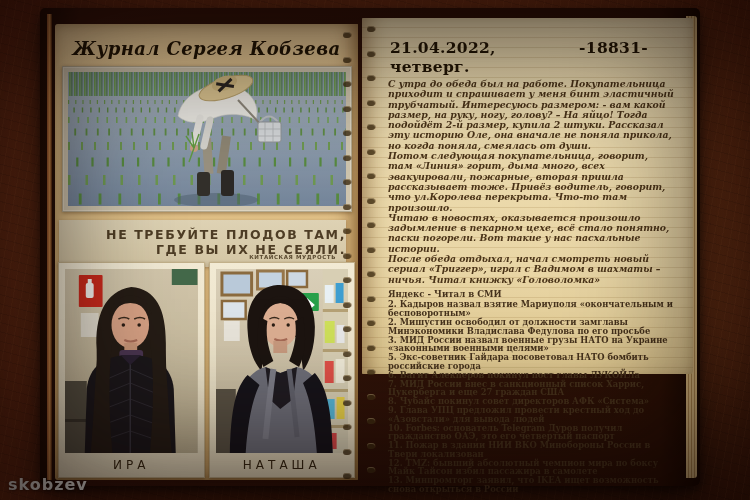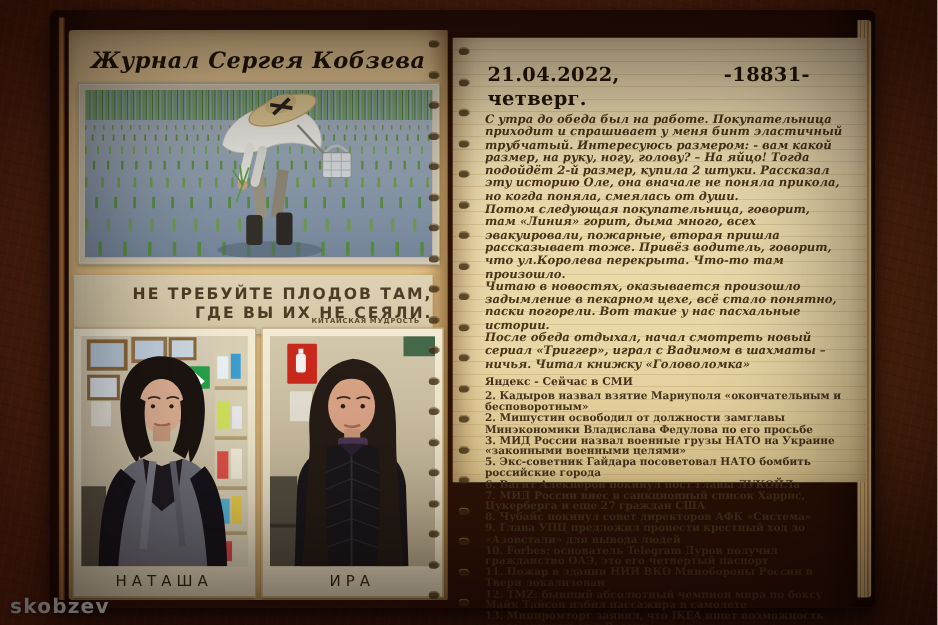--- a/index.html
+++ b/index.html
@@ -61,21 +61,21 @@
     border:1px solid #c2b08a;box-shadow:0 1px 3px rgba(60,30,5,.4);
     padding:6px 6px 0 6px;position:relative;
   }
   .portraits svg{display:block;width:100%;height:184px;background:#cfc3a8;}
   .portraits figcaption{
     height:24px;line-height:24px;text-align:center;
     font-family:"DejaVu Sans",sans-serif;font-size:12px;letter-spacing:4px;color:#3a2a14;
   }
   
   .right-page{
-    position:absolute;left:322px;top:22px;width:331px;height:356px;border-radius:1px 3px 3px 1px;
+    position:absolute;left:322px;top:10px;width:331px;height:356px;border-radius:1px 3px 3px 1px;
     background:
       repeating-linear-gradient(180deg, transparent 0 9px, rgba(150,115,60,.20) 9px 10px),
       linear-gradient(180deg,#f0e0b6,#e9d6a6 70%,#dfc890);
     box-shadow:inset 18px 0 22px -12px rgba(90,50,10,.5), inset -9px 0 12px -8px rgba(120,80,30,.30);
     color:#402d15;
   }
   .r-inner{position:absolute;left:26px;top:8px;width:286px;}
   .r-header{
     display:flex;justify-content:space-between;align-items:baseline;
     padding:12px 26px 3px 2px;font-family:"DejaVu Serif",serif;
@@ -175,77 +175,20 @@
       <div class="quote">
         <div>НЕ ТРЕБУЙТЕ ПЛОДОВ ТАМ,</div>
         <div>ГДЕ ВЫ ИХ НЕ СЕЯЛИ.</div>
         <div class="quote-caption">КИТАЙСКАЯ МУДРОСТЬ</div>
       </div>
 
       <div class="portraits">
         <figure>
           <svg viewBox="0 0 134 184" preserveAspectRatio="none">
             <defs>
-                <linearGradient id="w2" x1="0" y1="0" x2="0" y2="1">
-              <stop offset="0" stop-color="#d9cfb8"></stop>
-                  <stop offset="1" stop-color="#c2b496"></stop>
-                </linearGradient>
-              </defs>
-            <rect width="134" height="184" fill="url(#w2)"></rect>
-            <rect x="6" y="4" width="30" height="22" fill="#b9c9d9" stroke="#8a6a3e" stroke-width="3"></rect>
-            <rect x="42" y="2" width="26" height="18" fill="#c4d2e0" stroke="#96764a" stroke-width="3"></rect>
-            <rect x="6" y="32" width="24" height="18" fill="#dce4ea" stroke="#8a6a3e" stroke-width="2.5"></rect>
-            <rect x="72" y="2" width="20" height="16" fill="#cdd8e2" stroke="#8a6a3e" stroke-width="2.5"></rect>
-            <rect x="66" y="24" width="10" height="14" fill="#eeeae0"></rect>
-            <rect x="78" y="24" width="26" height="18" rx="1" fill="#28a04a"></rect>
-            <polygon points="82,33 92,33 92,29 100,36 92,43 92,39 82,39" fill="#ffffff"></polygon>
-            <rect x="8" y="52" width="16" height="20" fill="#e8e4da"></rect>
-            <rect x="0" y="120" width="20" height="64" fill="#5a5244"></rect>
-            <rect x="108" y="0" width="26" height="184" fill="#d8cfb4"></rect>
-            <g>
-              <rect x="110" y="16" width="9" height="18" fill="#e8f0f4"></rect>
-                <rect x="121" y="14" width="8" height="20" fill="#3e9ed0"></rect>
-              <rect x="108" y="40" width="26" height="3" fill="#b5a175"></rect>
-              <rect x="110" y="52" width="10" height="22" fill="#cfe05a"></rect>
-                <rect x="122" y="56" width="8" height="18" fill="#e8e8e8"></rect>
-              <rect x="108" y="80" width="26" height="3" fill="#b5a175"></rect>
-              <rect x="110" y="92" width="9" height="22" fill="#e05048"></rect>
-                <rect x="121" y="90" width="9" height="24" fill="#f0ead8"></rect>
-              <rect x="108" y="120" width="26" height="3" fill="#b5a175"></rect>
-              <rect x="110" y="130" width="10" height="20" fill="#58b8d8"></rect>
-                <rect x="122" y="128" width="8" height="22" fill="#e8d048"></rect>
-              <rect x="108" y="156" width="26" height="3" fill="#b5a175"></rect>
-              <rect x="110" y="164" width="12" height="16" fill="#d84848"></rect>
-            </g>
-            <g>
-              <path d="M62 16 C 38 18 30 40 32 62 C 33 82 40 96 46 102 L 50 68 L 84 68 L 88 102 C 94 94 100 80 100 58 C 100 34 88 15 62 16 Z" fill="#1c1410"></path>
-              <ellipse cx="65" cy="56" rx="18" ry="22" fill="#dcae92"></ellipse>
-              <path d="M47 44 Q 50 28 65 27 Q 81 28 84 44 Q 74 34 65 34 Q 55 34 47 44 Z" fill="#1c1410"></path>
-              <path d="M54 50 Q59 47 64 50" stroke="#3a2a1d" stroke-width="1.4" fill="none"></path>
-              <path d="M69 50 Q74 47 79 50" stroke="#3a2a1d" stroke-width="1.4" fill="none"></path>
-              <circle cx="58" cy="56" r="1.7" fill="#2a1d14"></circle>
-                <circle cx="73" cy="56" r="1.7" fill="#2a1d14"></circle>
-              <path d="M59 70 Q65 73 72 70" stroke="#a66a55" stroke-width="2" fill="none"></path>
-              <path d="M44 48 C 40 70 42 86 48 98 L 58 92 C 52 78 50 64 52 52 Z" fill="#1c1410"></path>
-              <path d="M88 48 C 92 70 90 86 84 98 L 74 92 C 80 78 82 64 80 52 Z" fill="#1c1410"></path>
-              <rect x="58" y="72" width="14" height="12" fill="#c89a7e"></rect>
-              <path d="M14 184 C 16 130 28 104 50 98 L 65 104 L 82 98 C 106 104 116 130 118 184 Z" fill="#6e6e78"></path>
-              <path d="M14 184 C 15 140 20 118 32 106 L 44 116 C 36 132 32 156 30 184 Z" fill="#17141a"></path>
-              <path d="M118 184 C 117 140 112 118 100 104 L 88 114 C 96 132 100 156 102 184 Z" fill="#17141a"></path>
-              <polygon points="50,98 65,104 82,98 78,130 65,140 54,130" fill="#201c22"></polygon>
-              <path d="M58 100 C 54 130 52 150 50 170" stroke="#7e7e88" stroke-width="6" fill="none"></path>
-              <path d="M74 100 C 78 130 80 150 82 168" stroke="#62626c" stroke-width="5" fill="none"></path>
-            </g>
-          </svg>
-          <figcaption>НАТАША</figcaption>
-        </figure>
-
-        <figure>
-          <svg viewBox="0 0 134 184" preserveAspectRatio="none">
-            <defs>
                 <linearGradient id="w1" x1="0" y1="0" x2="0" y2="1">
               <stop offset="0" stop-color="#d2c6ab"></stop>
                   <stop offset="1" stop-color="#b8ab8c"></stop>
                 </linearGradient>
               </defs>
             <rect width="134" height="184" fill="url(#w1)"></rect>
             <rect x="14" y="6" width="24" height="32" fill="#c8291c" rx="1"></rect>
             <rect x="23" y="10" width="4" height="4" fill="#f2f0ec"></rect>
             <rect x="21" y="14" width="8" height="15" rx="2" fill="#f2f0ec"></rect>
             <rect x="16" y="44" width="18" height="24" fill="#e6e2d6" opacity="0.85"></rect>
@@ -272,20 +215,77 @@
                 <path d="M30 174 L66 162 L102 174"></path>
               </g>
               <line x1="66" y1="92" x2="66" y2="184" stroke="#35313a" stroke-width="1.5"></line>
               <path d="M56 86 L66 96 L77 86 Z" fill="#2a2030"></path>
               <path d="M36 58 C 30 100 30 140 26 184 L 48 184 C 44 140 44 100 48 72 Z" fill="#251c15"></path>
               <path d="M98 58 C 104 100 104 140 108 184 L 86 184 C 90 140 90 100 86 72 Z" fill="#251c15"></path>
             </g>
           </svg>
           <figcaption>ИРА</figcaption>
         </figure>
+
+        <figure>
+          <svg viewBox="0 0 134 184" preserveAspectRatio="none">
+            <defs>
+                <linearGradient id="w2" x1="0" y1="0" x2="0" y2="1">
+              <stop offset="0" stop-color="#d9cfb8"></stop>
+                  <stop offset="1" stop-color="#c2b496"></stop>
+                </linearGradient>
+              </defs>
+            <rect width="134" height="184" fill="url(#w2)"></rect>
+            <rect x="6" y="4" width="30" height="22" fill="#b9c9d9" stroke="#8a6a3e" stroke-width="3"></rect>
+            <rect x="42" y="2" width="26" height="18" fill="#c4d2e0" stroke="#96764a" stroke-width="3"></rect>
+            <rect x="6" y="32" width="24" height="18" fill="#dce4ea" stroke="#8a6a3e" stroke-width="2.5"></rect>
+            <rect x="72" y="2" width="20" height="16" fill="#cdd8e2" stroke="#8a6a3e" stroke-width="2.5"></rect>
+            <rect x="66" y="24" width="10" height="14" fill="#eeeae0"></rect>
+            <rect x="78" y="24" width="26" height="18" rx="1" fill="#28a04a"></rect>
+            <polygon points="82,33 92,33 92,29 100,36 92,43 92,39 82,39" fill="#ffffff"></polygon>
+            <rect x="8" y="52" width="16" height="20" fill="#e8e4da"></rect>
+            <rect x="0" y="120" width="20" height="64" fill="#5a5244"></rect>
+            <rect x="108" y="0" width="26" height="184" fill="#d8cfb4"></rect>
+            <g>
+              <rect x="110" y="16" width="9" height="18" fill="#e8f0f4"></rect>
+                <rect x="121" y="14" width="8" height="20" fill="#3e9ed0"></rect>
+              <rect x="108" y="40" width="26" height="3" fill="#b5a175"></rect>
+              <rect x="110" y="52" width="10" height="22" fill="#cfe05a"></rect>
+                <rect x="122" y="56" width="8" height="18" fill="#e8e8e8"></rect>
+              <rect x="108" y="80" width="26" height="3" fill="#b5a175"></rect>
+              <rect x="110" y="92" width="9" height="22" fill="#e05048"></rect>
+                <rect x="121" y="90" width="9" height="24" fill="#f0ead8"></rect>
+              <rect x="108" y="120" width="26" height="3" fill="#b5a175"></rect>
+              <rect x="110" y="130" width="10" height="20" fill="#58b8d8"></rect>
+                <rect x="122" y="128" width="8" height="22" fill="#e8d048"></rect>
+              <rect x="108" y="156" width="26" height="3" fill="#b5a175"></rect>
+              <rect x="110" y="164" width="12" height="16" fill="#d84848"></rect>
+            </g>
+            <g>
+              <path d="M62 16 C 38 18 30 40 32 62 C 33 82 40 96 46 102 L 50 68 L 84 68 L 88 102 C 94 94 100 80 100 58 C 100 34 88 15 62 16 Z" fill="#1c1410"></path>
+              <ellipse cx="65" cy="56" rx="18" ry="22" fill="#dcae92"></ellipse>
+              <path d="M47 44 Q 50 28 65 27 Q 81 28 84 44 Q 74 34 65 34 Q 55 34 47 44 Z" fill="#1c1410"></path>
+              <path d="M54 50 Q59 47 64 50" stroke="#3a2a1d" stroke-width="1.4" fill="none"></path>
+              <path d="M69 50 Q74 47 79 50" stroke="#3a2a1d" stroke-width="1.4" fill="none"></path>
+              <circle cx="58" cy="56" r="1.7" fill="#2a1d14"></circle>
+                <circle cx="73" cy="56" r="1.7" fill="#2a1d14"></circle>
+              <path d="M59 70 Q65 73 72 70" stroke="#a66a55" stroke-width="2" fill="none"></path>
+              <path d="M44 48 C 40 70 42 86 48 98 L 58 92 C 52 78 50 64 52 52 Z" fill="#1c1410"></path>
+              <path d="M88 48 C 92 70 90 86 84 98 L 74 92 C 80 78 82 64 80 52 Z" fill="#1c1410"></path>
+              <rect x="58" y="72" width="14" height="12" fill="#c89a7e"></rect>
+              <path d="M14 184 C 16 130 28 104 50 98 L 65 104 L 82 98 C 106 104 116 130 118 184 Z" fill="#6e6e78"></path>
+              <path d="M14 184 C 15 140 20 118 32 106 L 44 116 C 36 132 32 156 30 184 Z" fill="#17141a"></path>
+              <path d="M118 184 C 117 140 112 118 100 104 L 88 114 C 96 132 100 156 102 184 Z" fill="#17141a"></path>
+              <polygon points="50,98 65,104 82,98 78,130 65,140 54,130" fill="#201c22"></polygon>
+              <path d="M58 100 C 54 130 52 150 50 170" stroke="#7e7e88" stroke-width="6" fill="none"></path>
+              <path d="M74 100 C 78 130 80 150 82 168" stroke="#62626c" stroke-width="5" fill="none"></path>
+            </g>
+          </svg>
+          <figcaption>НАТАША</figcaption>
+        </figure>
       </div>
       <div class="stitches st-left" id="stitchL">
           <div class="stitch" style="top: 0px;"></div>
           <div class="stitch" style="top: 24.5px;"></div>
           <div class="stitch" style="top: 49px;"></div>
           <div class="stitch" style="top: 73.5px;"></div>
           <div class="stitch" style="top: 98px;"></div>
           <div class="stitch" style="top: 122.5px;"></div>
           <div class="stitch" style="top: 147px;"></div>
           <div class="stitch" style="top: 171.5px;"></div>
@@ -308,21 +308,21 @@
         <div class="r-header">
           <span>21.04.2022, четверг.</span>
           <span>-18831-</span>
         </div>
         <div class="diary" id="diary">
             <div>С утра до обеда был на работе. Покупательница приходит и спрашивает у меня бинт эластичный трубчатый. Интересуюсь размером: - вам какой размер, на руку, ногу, голову? – На яйцо! Тогда подойдёт 2-й размер, купила 2 штуки. Рассказал эту историю Оле, она вначале не поняла прикола, но когда поняла, смеялась от души.</div>
             <div>Потом следующая покупательница, говорит, там «Линия» горит, дыма много, всех эвакуировали, пожарные, вторая пришла рассказывает тоже. Привёз водитель, говорит, что ул.Королева перекрыта. Что-то там произошло.</div>
             <div>Читаю в новостях, оказывается произошло задымление в пекарном цехе, всё стало понятно, паски погорели.  Вот такие у нас пасхальные истории.</div>
             <div>После обеда отдыхал, начал смотреть новый сериал «Триггер», играл с Вадимом в шахматы – ничья. Читал книжку «Головоломка»</div>
           </div>
-        <div class="news-head">Яндекс - Сейчас в СМИ</div>
+        <div class="news-head">Яндекс - Читал в СМИ</div>
         <ol class="news" id="news">
             <li>2. Кадыров назвал взятие Мариуполя «окончательным и бесповоротным»</li>
             <li>2. Мишустин освободил от должности замглавы Минэкономики Владислава Федулова по его просьбе</li>
             <li>3. МИД России назвал военные грузы НАТО на Украине «законными военными целями»</li>
             <li>5. Экс-советник Гайдара посоветовал НАТО бомбить российские города</li>
             <li>6. Вагит Алекперов покинул пост главы ЛУКОЙЛа</li>
             <li>7. МИД России внес в санкционный список Харрис, Цукерберга и еще 27 граждан США</li>
             <li>8. Чубайс покинул совет директоров АФК «Система»</li>
             <li>9. Глава УПЦ предложил провести крестный ход до «Азовстали» для вывода людей</li>
             <li>10. Forbes: основатель Telegram Дуров получил гражданство ОАЭ, это его четвертый паспорт</li>

